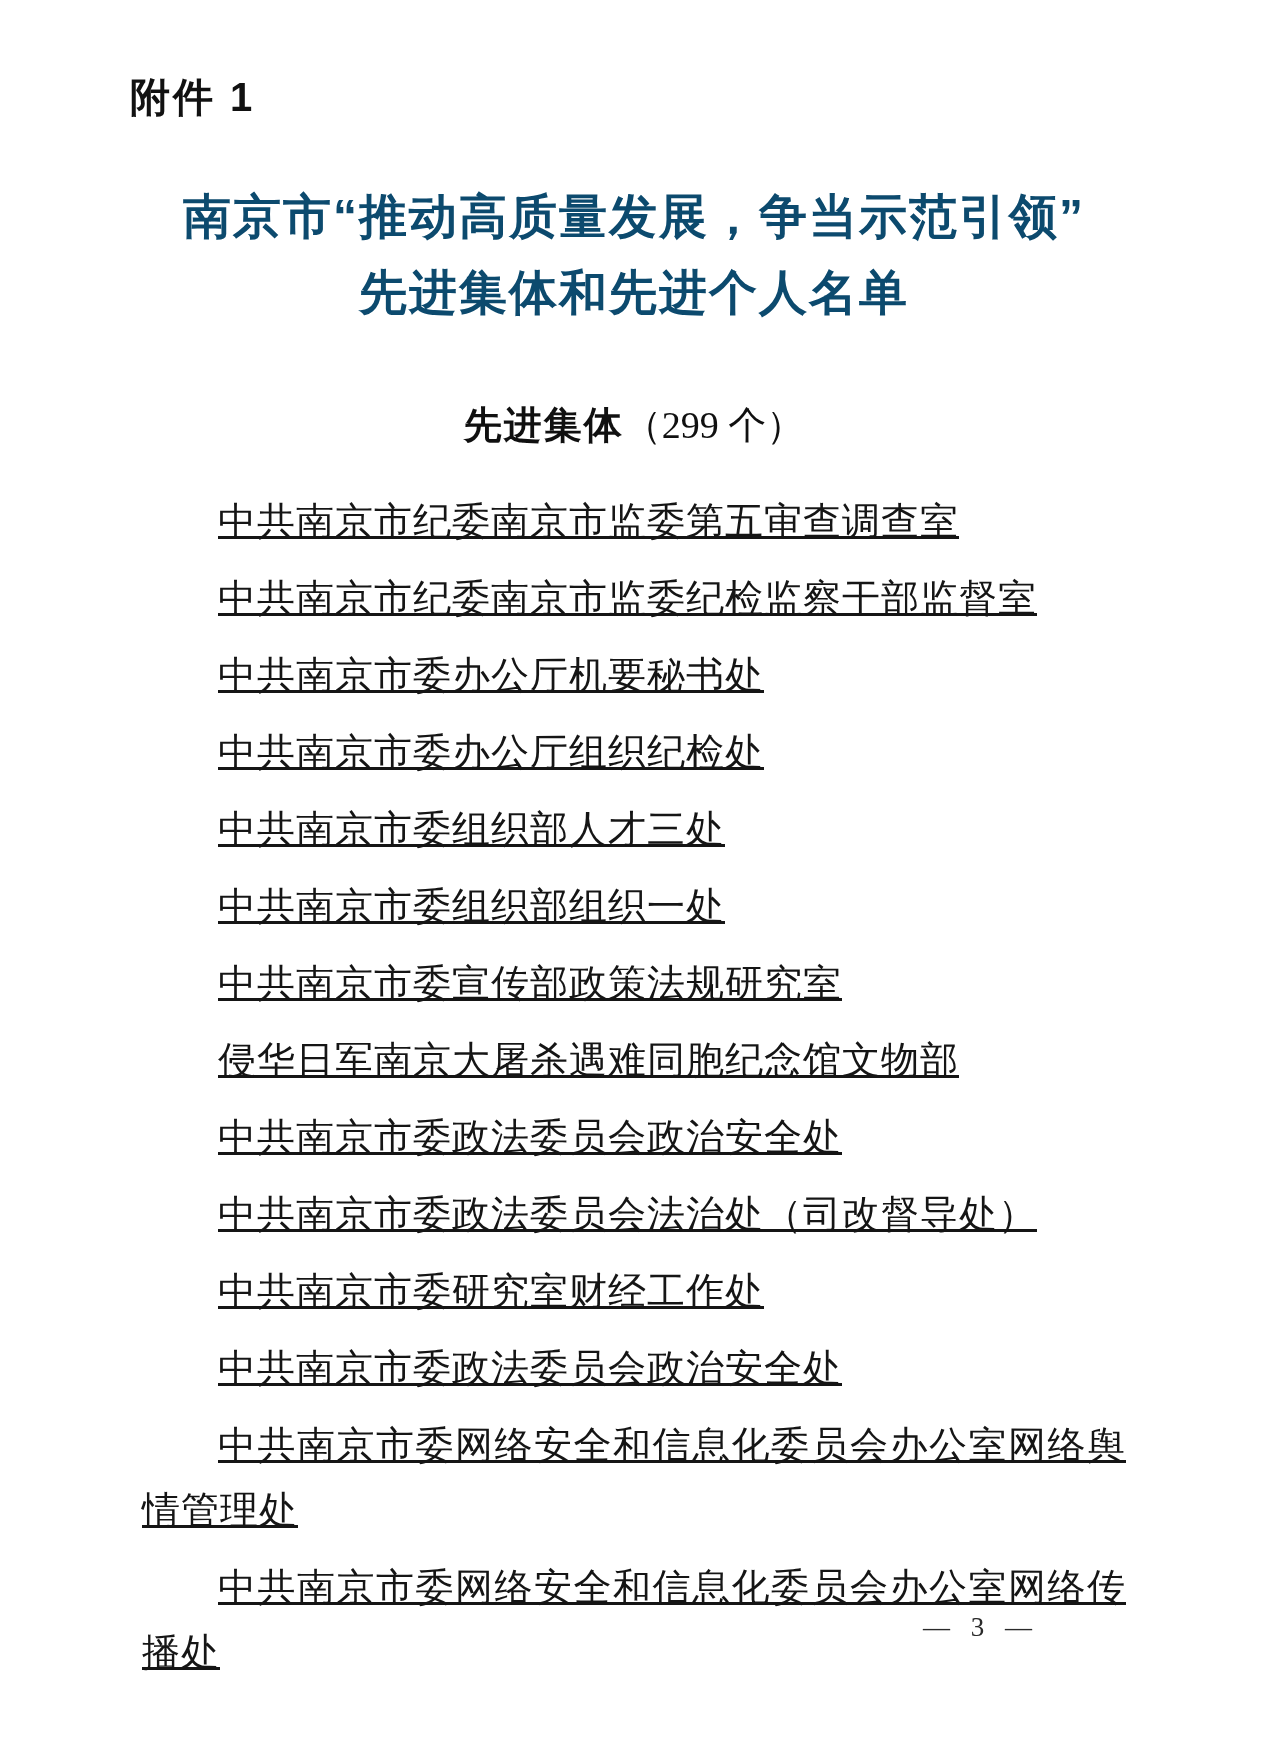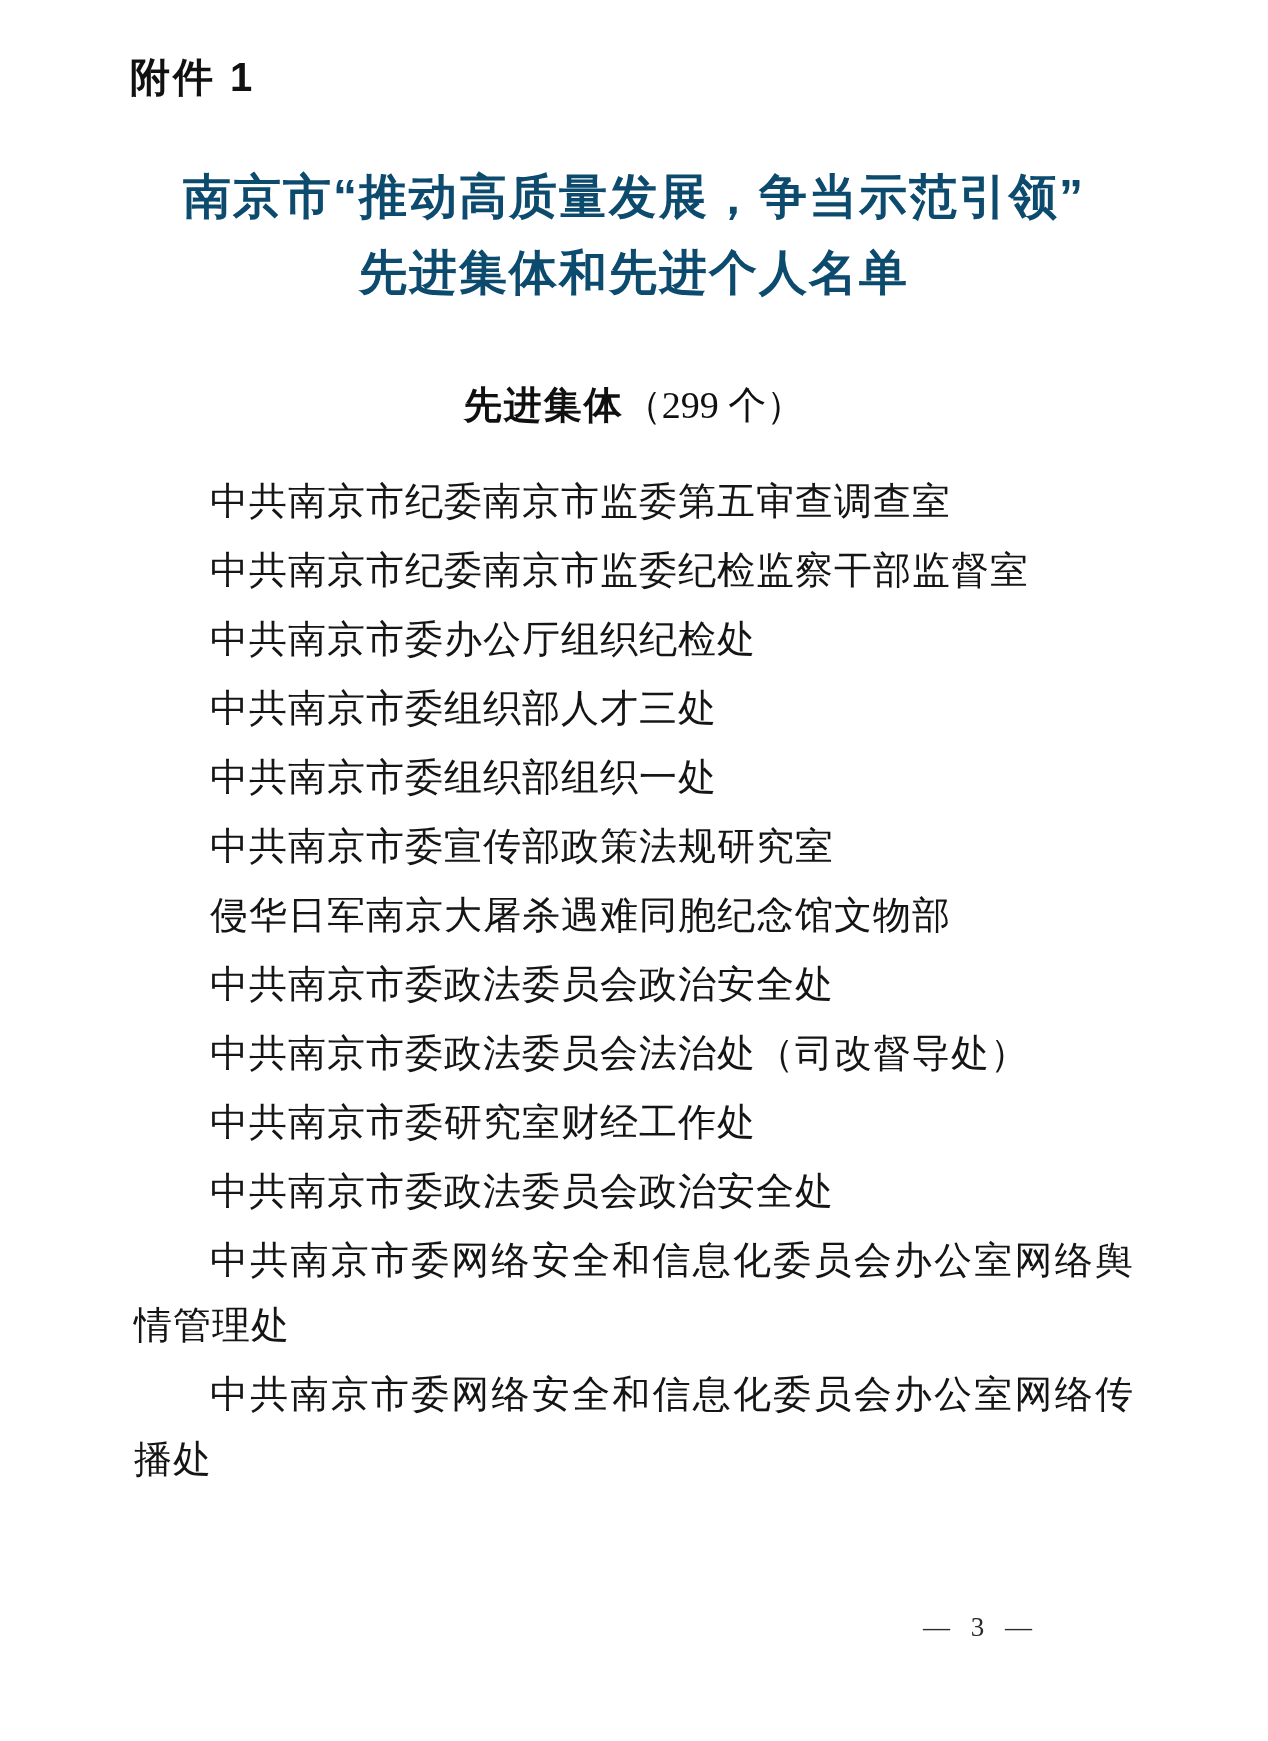--- a/index.html
+++ b/index.html
@@ -9,21 +9,21 @@
     background: #ffffff;
     position: relative;
     color: #131313;
     font-family: "Liberation Serif", serif;
     overflow: hidden;
   }
   .page {
     box-sizing: border-box;
     width: 1268px;
     height: 1390px;
-    padding: 50px 130px 0 130px;
+    padding: 70px 130px 0 130px;
     position: relative;
   }
   .attachment {
     font-family: "Liberation Sans", sans-serif;
     font-weight: 700;
     font-size: 40px;
     letter-spacing: 3px;
     color: #111;
   }
   .doc-title {
@@ -48,27 +48,28 @@
     font-weight: 700;
     letter-spacing: 2px;
   }
   .subtitle .heading-count {
     font-family: "Liberation Serif", serif;
     font-weight: 400;
     text-align: right;
   }
   .collective-list { margin-top: 40px; }
   .collective-list p {
-    margin: 4px;
+    margin: 12px;
     font-size: 38px;
     line-height: 65px;
     text-indent: 2em;
     text-align: justify;
     letter-spacing: 1px;
     color: #151515;
+    text-decoration: underline;
   }
   .pageno {
     position: absolute;
     top: 1612px;
     right: 236px;
     font-size: 27px;
     word-spacing: 14px;
     color: #2a2a2a;
     font-family: "Liberation Serif", serif;
   }
@@ -85,20 +86,21 @@
     <span>先进集体和先进个人名单</span>
   </h1>
 
   <div class="subtitle">
     <span class="heading-strong">先进集体</span><span class="heading-count">（299 个）</span>
   </div>
 
   <div class="collective-list">
     <p>中共南京市纪委南京市监委第五审查调查室</p>
     <p>中共南京市纪委南京市监委纪检监察干部监督室</p>
+    <p>中共南京市委办公厅机要秘书处</p>
     <p>中共南京市委办公厅组织纪检处</p>
     <p>中共南京市委组织部人才三处</p>
     <p>中共南京市委组织部组织一处</p>
     <p>中共南京市委宣传部政策法规研究室</p>
     <p>侵华日军南京大屠杀遇难同胞纪念馆文物部</p>
     <p>中共南京市委政法委员会政治安全处</p>
     <p>中共南京市委政法委员会法治处（司改督导处）</p>
     <p>中共南京市委研究室财经工作处</p>
     <p>中共南京市委政法委员会政治安全处</p>
     <p>中共南京市委网络安全和信息化委员会办公室网络舆情管理处</p>

